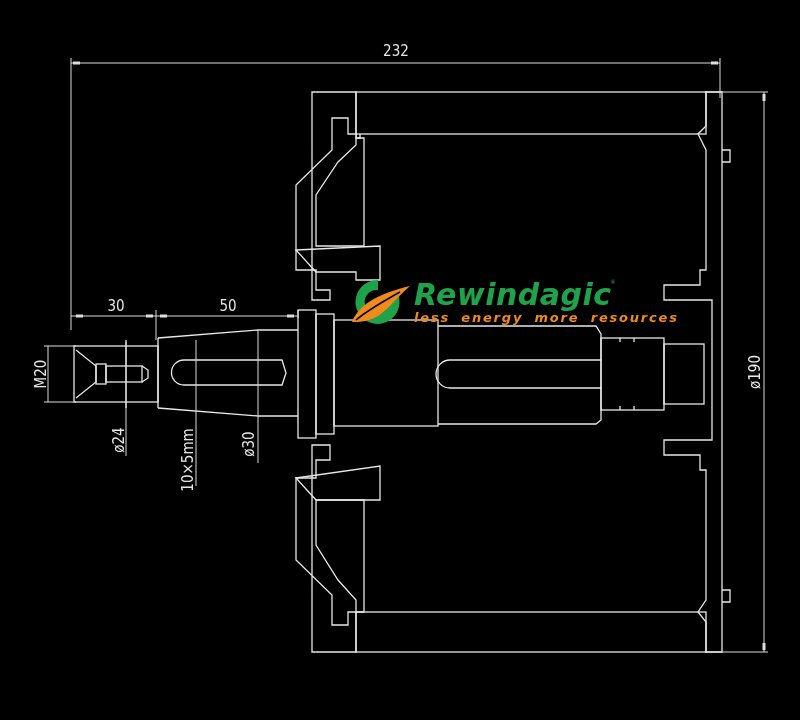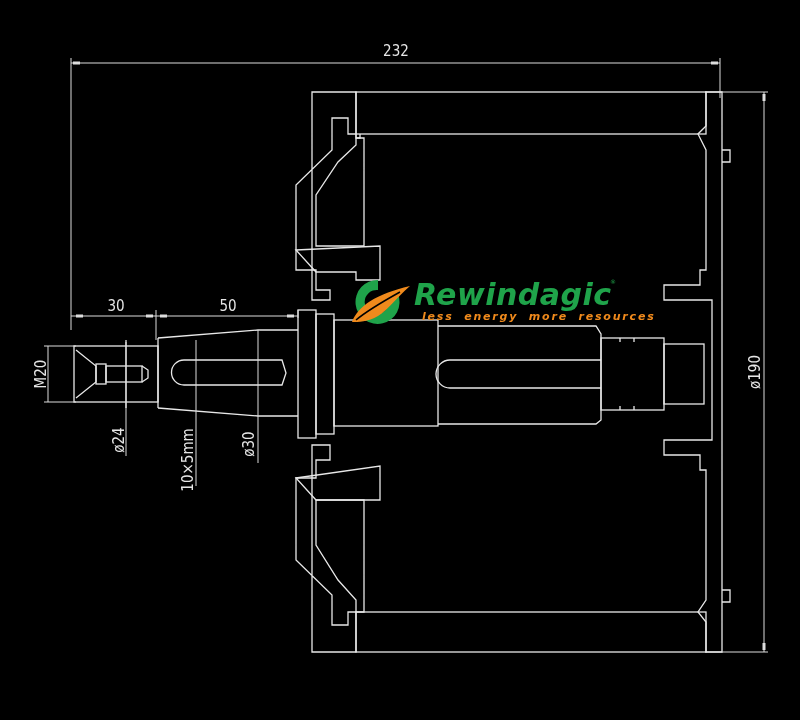--- a/index.html
+++ b/index.html
@@ -3,21 +3,21 @@
 <meta charset="utf-8">
 <style>
   html,body{margin:0;padding:0;background:#000;}
   body{width:800px;height:720px;overflow:hidden;position:relative;font-family:"Liberation Sans",sans-serif;}
   svg.drawing{position:absolute;left:0;top:0;width:800px;height:720px;}
   .ln{stroke:#e8e8e8;stroke-width:1.3;fill:none;}
   .dim{stroke:#dcdcdc;stroke-width:1;fill:none;}
   .dimtxt{fill:#e6e6e6;font-family:"DejaVu Sans Condensed","DejaVu Sans",sans-serif;font-size:15px;}
   .logo{position:absolute;left:348px;top:276px;width:280px;height:50px;}
   .logo-text{position:absolute;left:66px;top:0;font-family:"DejaVu Sans",sans-serif;font-weight:bold;font-style:italic;font-size:30px;color:#1fa34a;letter-spacing:0.5px;line-height:38px;}
-  .logo-tag{position:absolute;left:74px;top:34px;font-family:"DejaVu Sans",sans-serif;font-weight:bold;font-style:italic;font-size:11px;color:#f08a1c;letter-spacing:1.8px;word-spacing:5px;white-space:nowrap;}
+  .logo-tag{position:absolute;left:66px;top:34px;font-family:"DejaVu Sans",sans-serif;font-weight:bold;font-style:italic;font-size:13px;color:#f08a1c;letter-spacing:1.8px;word-spacing:5px;white-space:nowrap;}
   .logo-reg{position:absolute;left:262px;top:2px;font-size:6px;color:#1fa34a;font-family:"DejaVu Sans",sans-serif;}
   .logo-mark{position:absolute;left:0;top:0;width:64px;height:50px;}
 </style>
 </head>
 <body>
 
 <svg class="drawing" viewBox="0 0 800 720" xmlns="http://www.w3.org/2000/svg">
   <defs>
     <pattern id="hatch" patternUnits="userSpaceOnUse" width="14" height="14" patternTransform="rotate(45)">
       <line x1="0" y1="0" x2="0" y2="14" stroke="#e0e0e0" stroke-width="1.2"></line>

